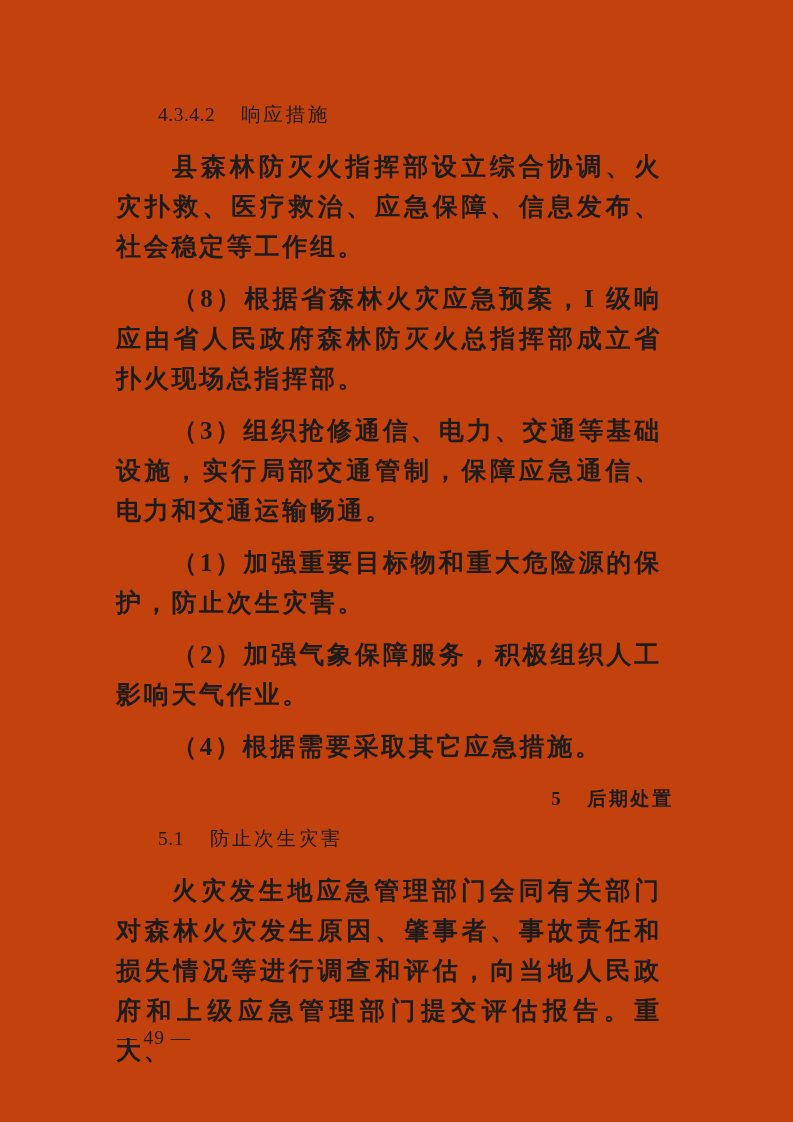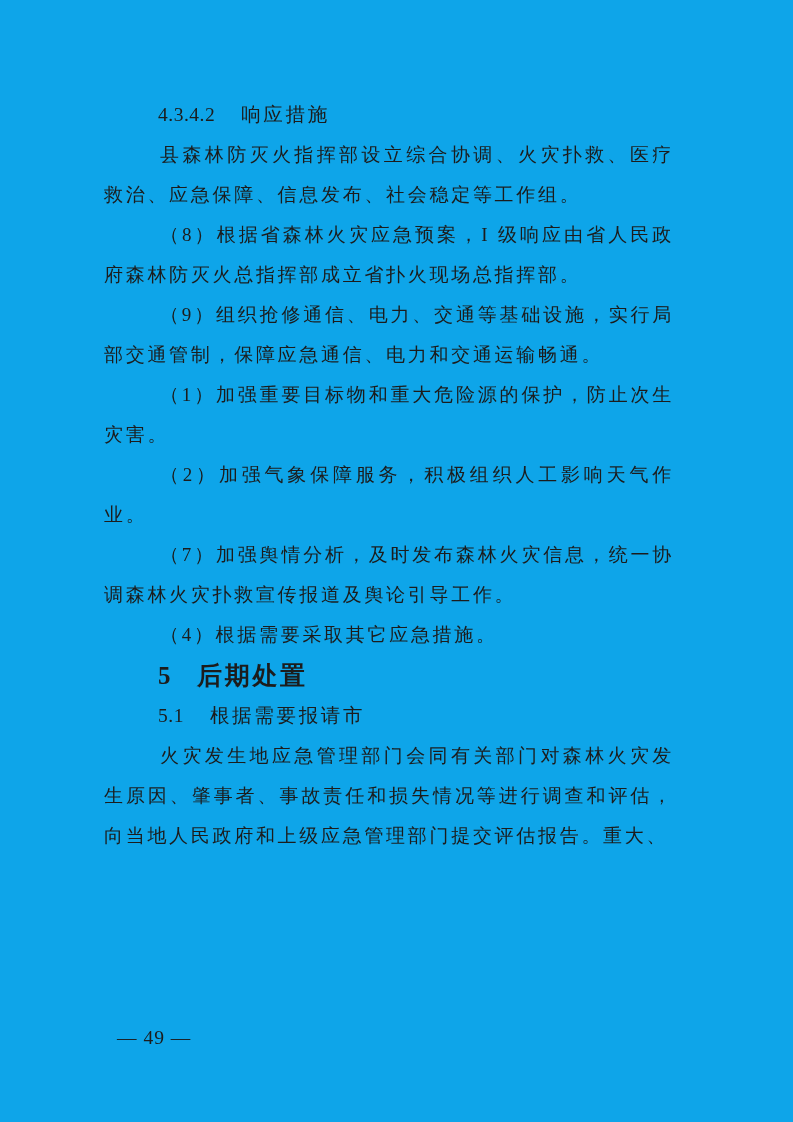--- a/index.html
+++ b/index.html
@@ -5,59 +5,61 @@
 <style>
   html, body {
     margin: 0;
     padding: 0;
     background: #ffffff;
   }
   .page {
     position: relative;
     width: 793px;
     height: 1122px;
-    background: #0ea5e9;
+    background: #c2410c;
     overflow: hidden;
     font-family: "Liberation Serif", "DejaVu Serif", serif;
     color: #1c1c1c;
   }
   .content {
     position: absolute;
     left: 104px;
     top: 95px;
     width: 570px;
   }
   .para {
-    margin: 0;
-    font-size: 19px;
+    margin: 12px;
+    font-size: 25px;
     line-height: 40px;
     letter-spacing: 2.7px;
     text-align: justify;
     text-indent: 56px;
     word-break: break-all;
+    font-weight: bold;
   }
   .heading {
     margin: 0;
     line-height: 40px;
     padding-left: 54px;
     white-space: nowrap;
   }
   .heading .num {
     letter-spacing: 0.5px;
     margin-right: 26px;
   }
   .heading .ttl {
     letter-spacing: 2.7px;
   }
   .h-sub {
     font-size: 19.5px;
     font-weight: normal;
   }
   .h-chapter {
-    font-size: 25px;
+    font-size: 19px;
+    text-align: right;
   }
   .h-chapter .num {
     font-weight: 600;
     font-family: "Liberation Serif", "DejaVu Serif", serif;
   }
   .h-chapter .ttl {
     font-weight: bold;
     font-family: "Liberation Sans", "DejaVu Sans", sans-serif;
   }
   .footer {
@@ -74,32 +76,31 @@
 
 <div class="page">
   <div class="content">
 
     <div class="heading h-sub">
       <span class="num">4.3.4.2</span><span class="ttl">响应措施</span>
     </div>
 
     <p class="para">县森林防灭火指挥部设立综合协调、火灾扑救、医疗救治、应急保障、信息发布、社会稳定等工作组。</p>
     <p class="para">（8）根据省森林火灾应急预案，I 级响应由省人民政府森林防灭火总指挥部成立省扑火现场总指挥部。</p>
-    <p class="para">（9）组织抢修通信、电力、交通等基础设施，实行局部交通管制，保障应急通信、电力和交通运输畅通。</p>
+    <p class="para">（3）组织抢修通信、电力、交通等基础设施，实行局部交通管制，保障应急通信、电力和交通运输畅通。</p>
     <p class="para">（1）加强重要目标物和重大危险源的保护，防止次生灾害。</p>
     <p class="para">（2）加强气象保障服务，积极组织人工影响天气作业。</p>
-    <p class="para">（7）加强舆情分析，及时发布森林火灾信息，统一协调森林火灾扑救宣传报道及舆论引导工作。</p>
     <p class="para">（4）根据需要采取其它应急措施。</p>
 
     <div class="heading h-chapter">
       <span class="num">5</span><span class="ttl">后期处置</span>
     </div>
 
     <div class="heading h-sub">
-      <span class="num">5.1</span><span class="ttl">根据需要报请市</span>
+      <span class="num">5.1</span><span class="ttl">防止次生灾害</span>
     </div>
 
     <p class="para">火灾发生地应急管理部门会同有关部门对森林火灾发生原因、肇事者、事故责任和损失情况等进行调查和评估，向当地人民政府和上级应急管理部门提交评估报告。重大、</p>
 
   </div>
 
   <div class="footer">
     <span>— 49 —</span>
   </div>
 </div>

